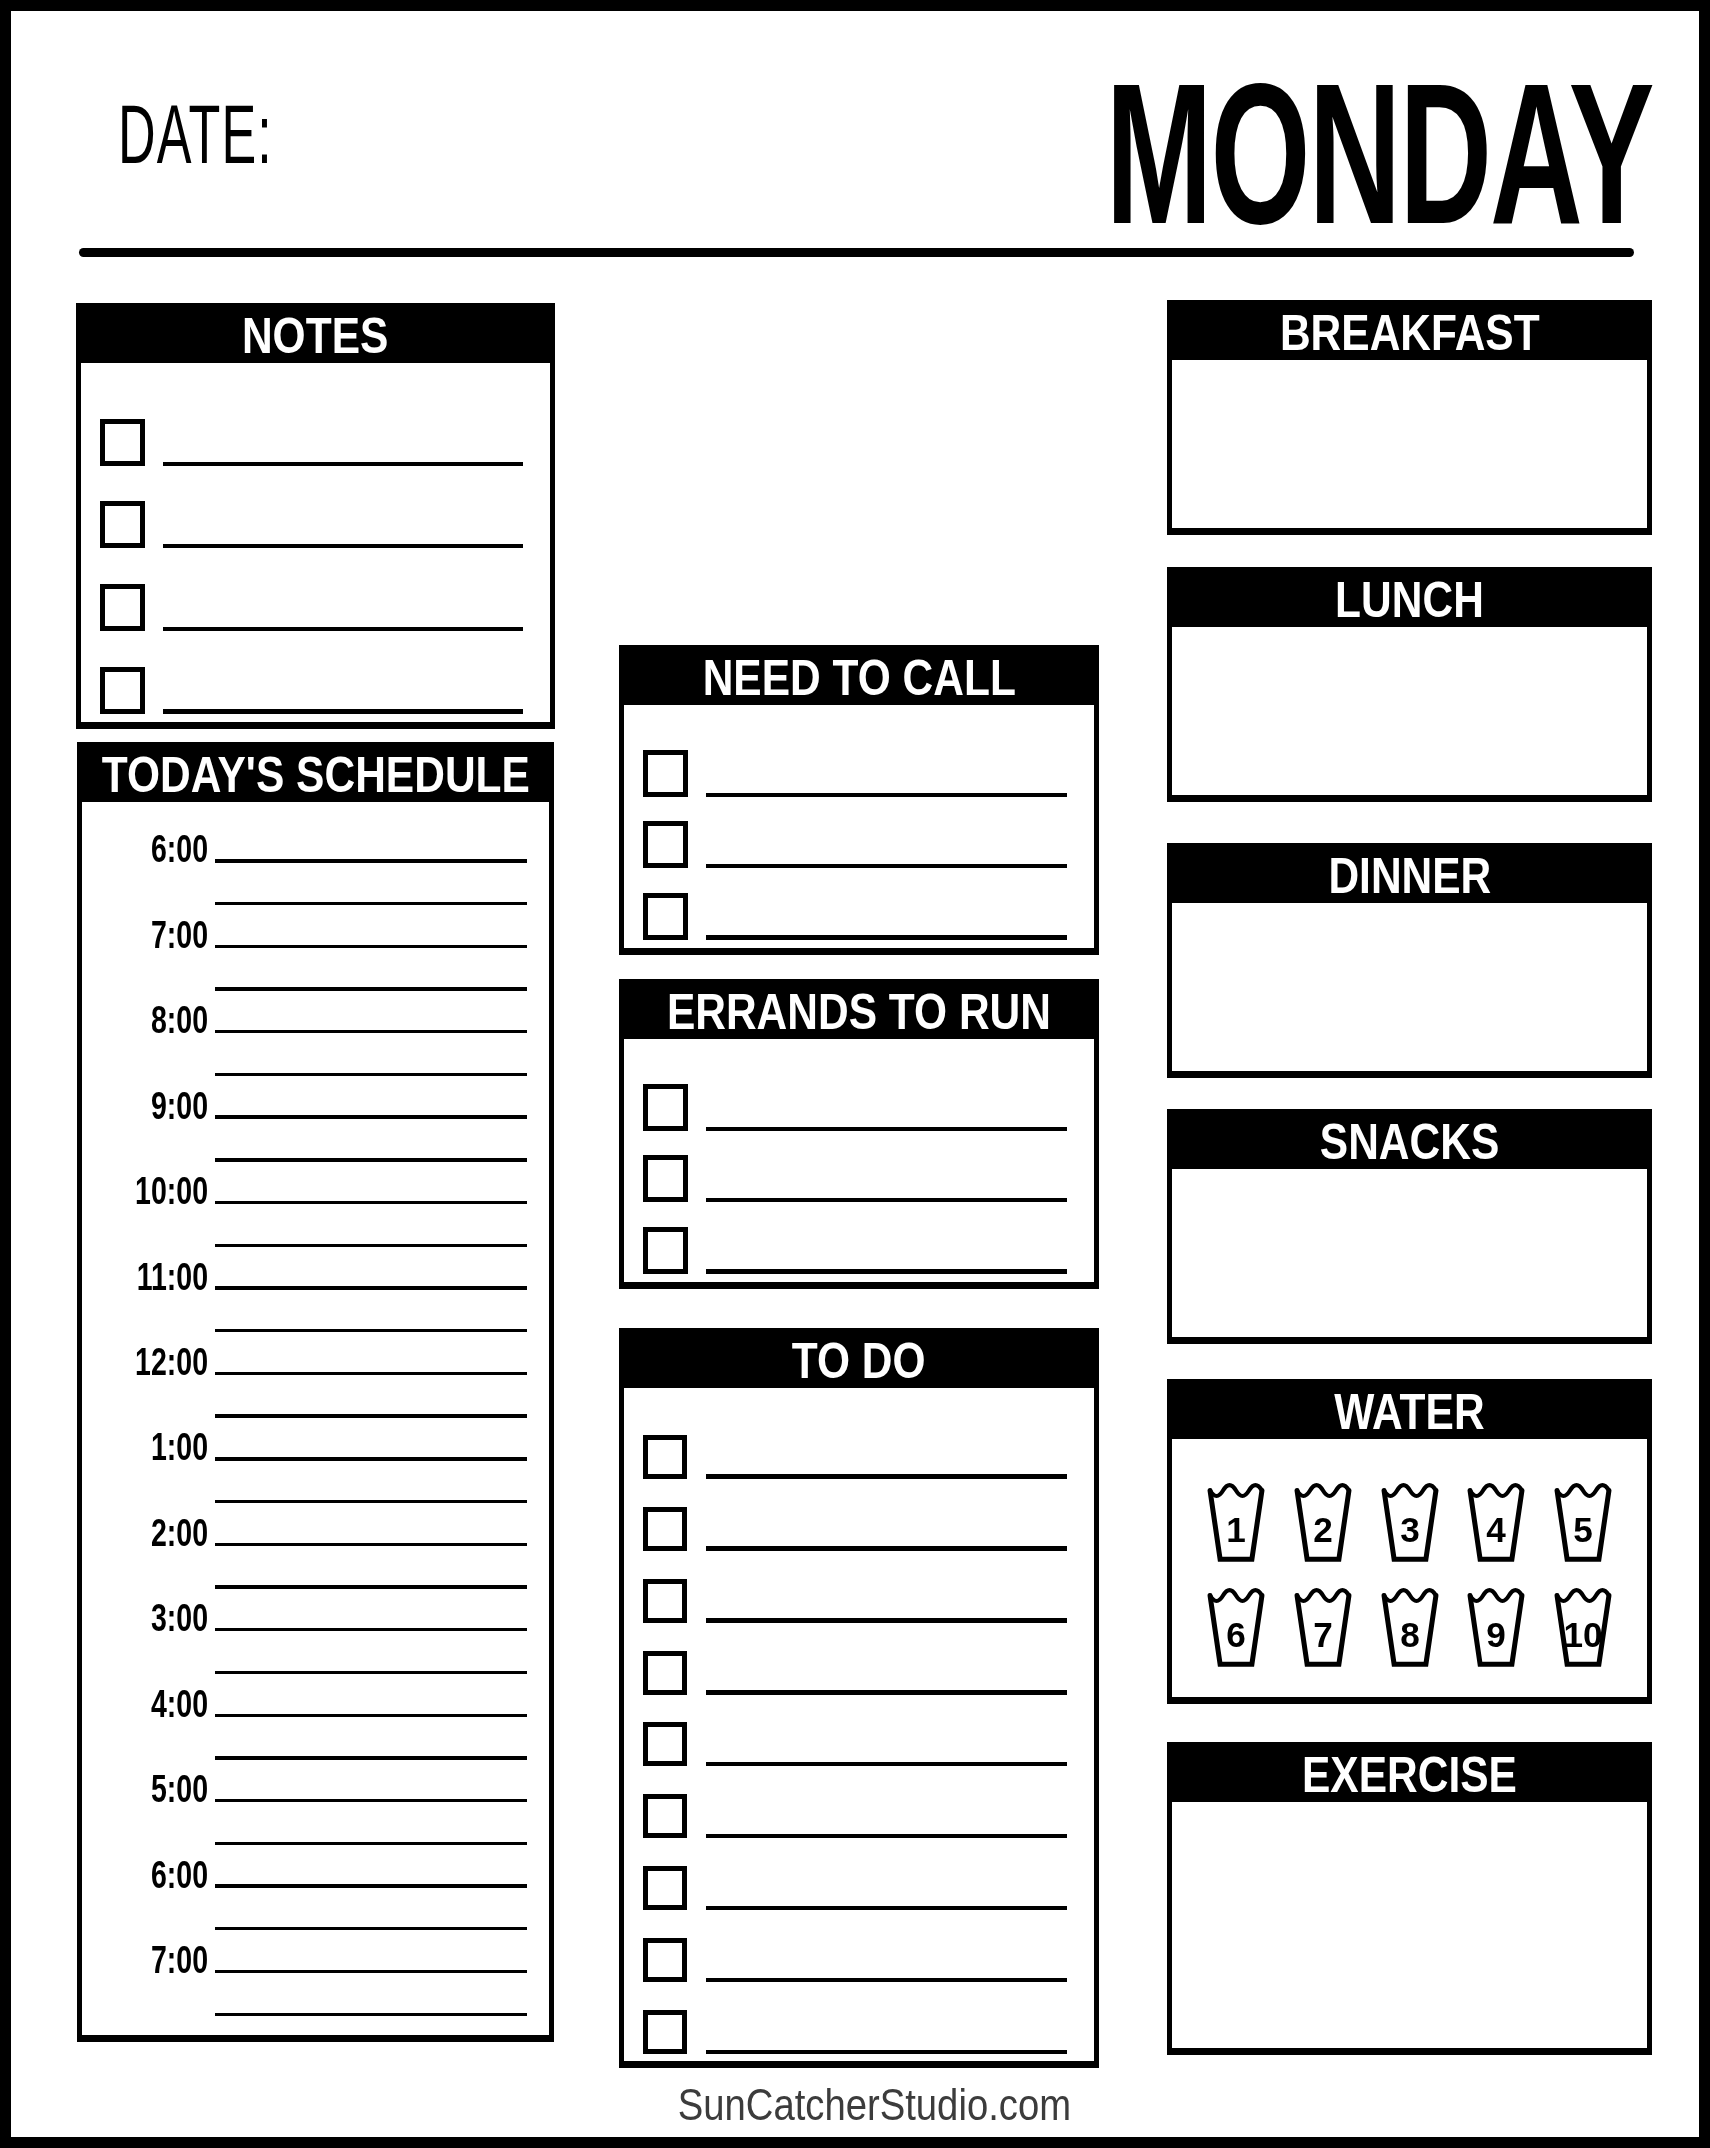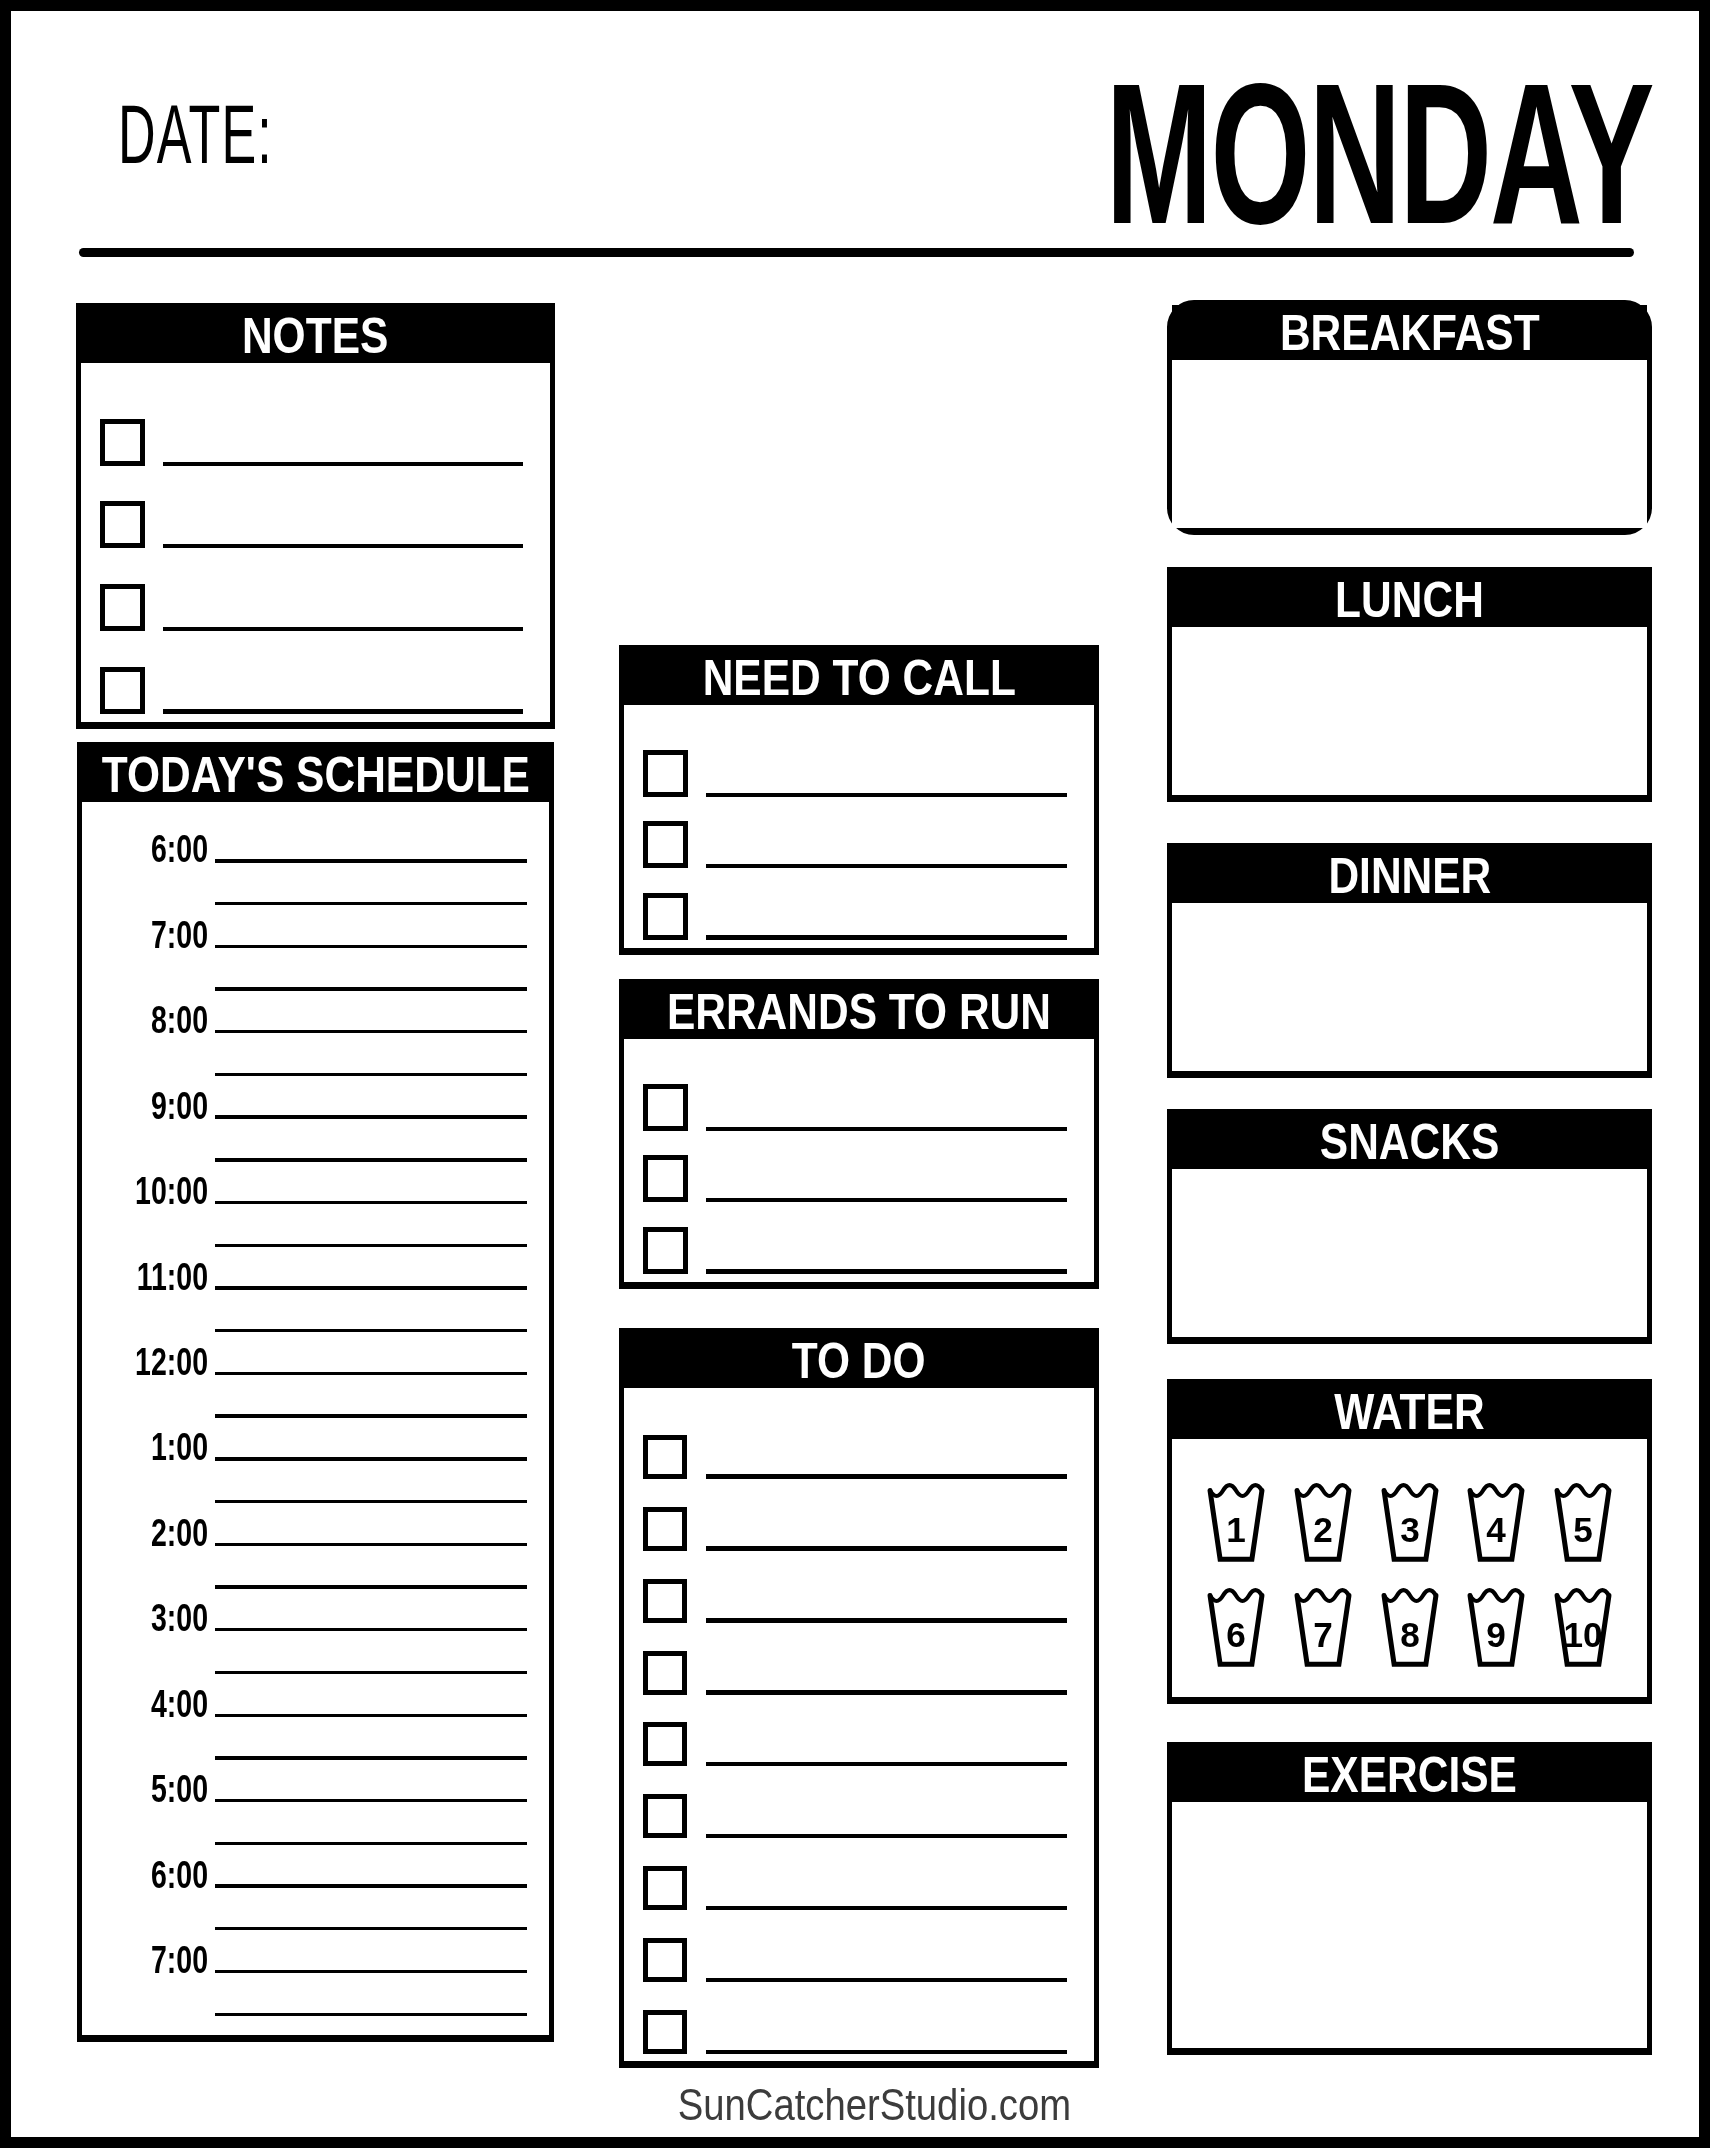--- a/index.html
+++ b/index.html
@@ -23,21 +23,21 @@
   .box-title{display:inline-block;font-size:50px;font-weight:bold;line-height:1;
              white-space:nowrap;transform:scaleX(0.85);}
   .box-body{flex:1;display:flex;flex-direction:column;min-height:0;margin-top:17px;}
   
   #notes       {left:65px;  top:292px;  width:479px; height:426px;}
   #schedule    {left:66px;  top:731px;  width:477px; height:1300px;}
   #goals       {left:608px; top:289px;  width:480px; height:321px;}
   #need-to-call{left:608px; top:634px;  width:480px; height:310px;}
   #errands     {left:608px; top:968px; width:480px; height:310px;}
   #todo        {left:608px; top:1317px; width:480px; height:740px;}
-  #breakfast   {left:1156px;top:289px;  width:485px; height:235px;border-radius:27px;}
+  #breakfast   {left:1156px;top:289px;  width:485px; height:235px;}
   #lunch       {left:1156px;top:556px;  width:485px; height:235px;}
   #dinner      {left:1156px;top:832px;  width:485px; height:235px;}
   #snacks      {left:1156px;top:1098px; width:485px; height:235px;}
   #water       {left:1156px;top:1368px; width:485px; height:325px;}
   #exercise    {left:1156px;top:1731px; width:485px; height:313px;}
   
   .checklist{flex:1;display:flex;flex-direction:column;padding-top:11.7px;}
   .chk-row{flex:1;position:relative;}
   .chk{position:absolute;left:18.5px;bottom:8.4px;width:35px;height:37px;border:5.9px solid #000;
        background:#fff;}

